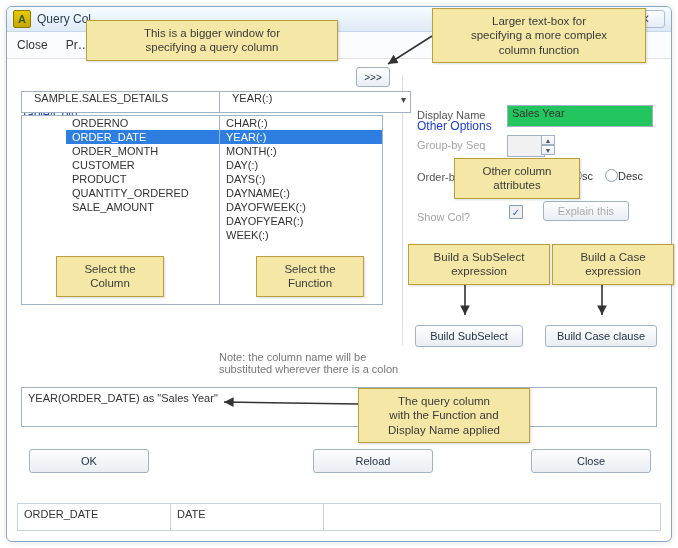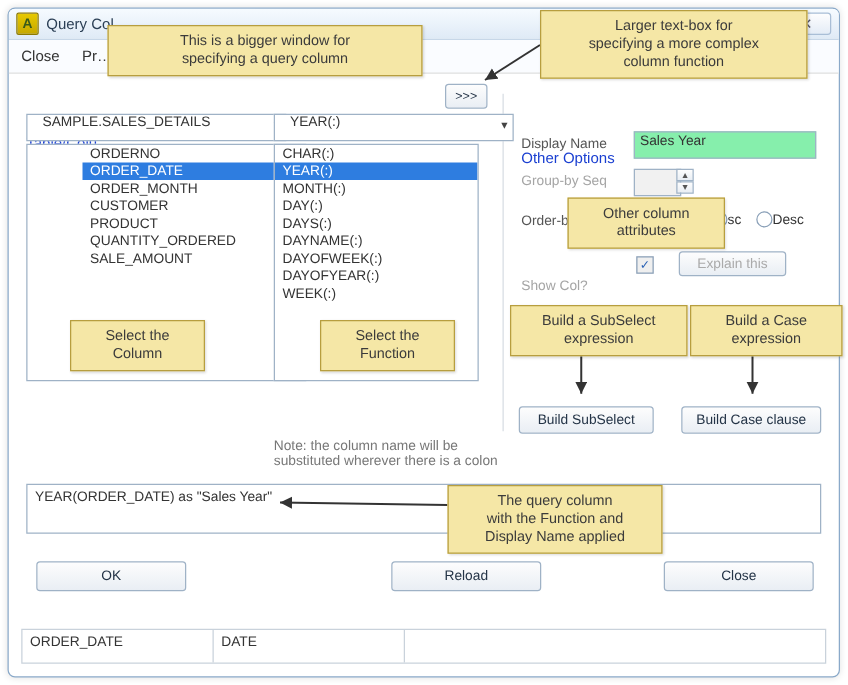--- a/index.html
+++ b/index.html
@@ -93,21 +93,21 @@
     display:flex; align-items:center; justify-content:center;
     font-size:11px; color:#243447;
     box-sizing:border-box;
   }
   .groove-btn.small { width:34px; height:20px; font-size:10px; }
   .field-label { position:absolute; font-size:11px; color:#555; }
   .field-label.disabled { color:#a5a5a5;text-align:right; }
   .textfield {
     position:absolute; height:18px;
     border:1px solid #9fb2c6;
-    background:#86efac;
+    background:#22c55e;
     padding: 1px 4px;
     font-size:11px;
   }
   .textfield.readonly { background:#f1f1f1; color:#888; }
   .spinner-btns {
     position:absolute; width:14px; height:20px;
     display:flex; flex-direction:column;
   }
   .spinner-btns div{
     flex:1; border:1px solid #9fb2c6;
@@ -243,21 +243,21 @@
             <span class="fill" id="ascFill"></span>
           </span>
         <span>sc</span>
       </span>
       <span class="radio">
         <span class="dot"></span>
         <span>Desc</span>
       </span>
     </div>
 
-    <div class="field-label disabled" style="left:410px; top:168px;">Show Col?</div>
+    <div class="field-label disabled" style="left:410px; top:156px;">Show Col?</div>
     <span class="chkbox disabled" style="position:absolute; left:502px; top:150px;">
       <span id="showColTick">✓</span>
     </span>
     <div class="groove-btn" style="left:536px; top:146px; width:86px; height:20px; color:#aaa;">
       <span>Explain this</span>
     </div>
 
     <div class="groove-btn" style="left:408px; top:270px; width:108px;">
       <span>Build SubSelect</span>
     </div>

